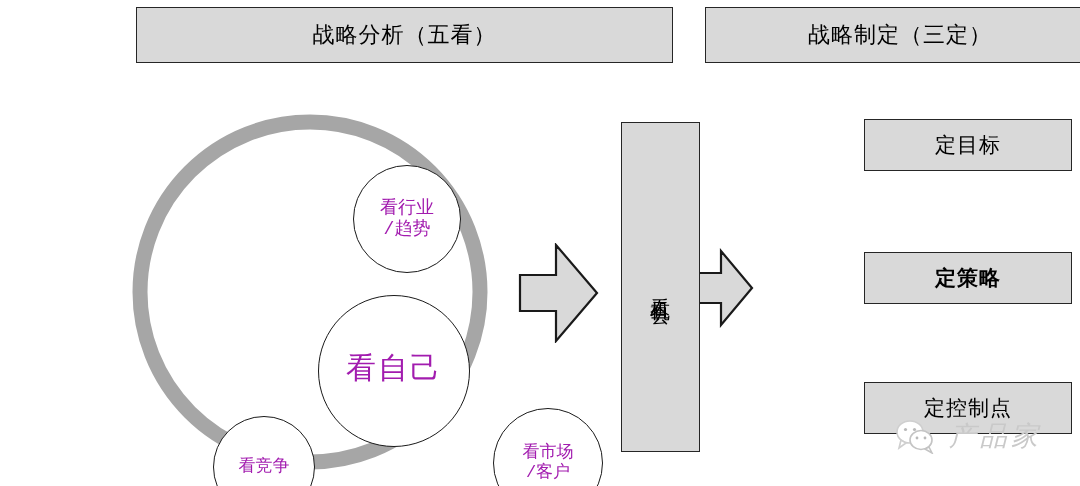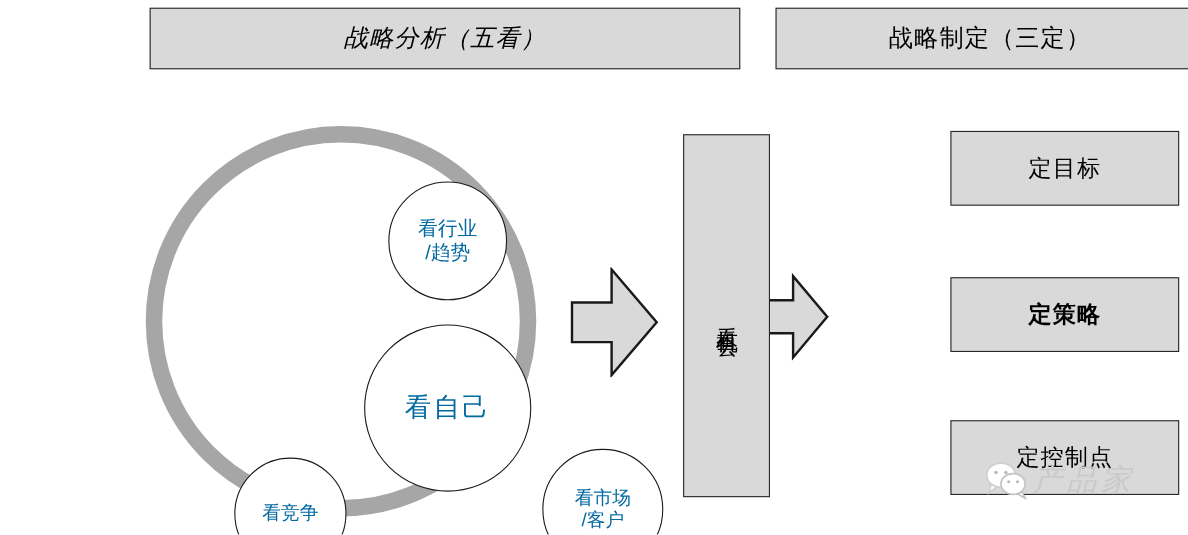--- a/index.html
+++ b/index.html
@@ -27,40 +27,39 @@
     justify-content: center;
     text-align: center;
     color: #000;
     letter-spacing: 1px;
   }
 
   
   #header-analysis {
     left: 136px; top: 7px; width: 537px; height: 56px;
     font-size: 22px;
-    font-style: italic;
   }
   #header-formulation {
     left: 705px; top: 7px; width: 390px; height: 56px;
     font-size: 22px;
   }
 
   
   #opportunity-bar {
     left: 621px; top: 122px; width: 79px; height: 330px;
     font-size: 20px;
     writing-mode: vertical-rl;
     text-orientation: upright;
     letter-spacing: 4px;
     line-height: 1.1;
   }
 
   
   .outcome-box {
-    left: 864px; width: 208px; height: 68px;
+    left: 864px; width: 208px; height: 52px;
     font-size: 21px;
   }
   #outcome-0 { top: 119px; }
   #outcome-1 { top: 252px; font-weight: bold; }
   #outcome-2 { top: 382px; font-family: Liberation Serif, serif; }
 
   
   #ring-group {
     position: absolute;
     left: 100px;
@@ -75,25 +74,26 @@
     border-radius: 50%;
     background: #ffffff;
     border: 1.4px solid #1a1a1a;
     box-sizing: border-box;
     display: flex;
     flex-direction: column;
     align-items: center;
     justify-content: center;
     text-align: center;
     line-height: 1.18;
-    color: #0369a1;
+    color: #a21caf;
+    font-family: Liberation Mono, monospace;
   }
   #node-center {
-    left: 231px; top: 215px; width: 152px; height: 152px;
-    font-size: 24px;
+    left: 218px; top: 215px; width: 152px; height: 152px;
+    font-size: 30px;
     letter-spacing: 2px;
     text-align: right;
   }
   #node-industry {
     left: 253px; top: 85px; width: 108px; height: 108px;
     font-size: 18px;
   }
   #node-competition {
     left: 113px; top: 336px; width: 102px; height: 102px;
     font-size: 17px;
@@ -109,21 +109,21 @@
   #arrow-big { left: 518px; top: 243px; }
   #arrow-small { left: 693px; top: 248px; }
 
   
   #watermark {
     position: absolute;
     left: 893px;
     top: 418px;
     display: flex;
     align-items: center;
-    gap: 0;
+    gap: 10px;
     pointer-events: none;
   }
   #watermark-text {
     font-size: 27px;
     color: #c9c9c9;
     letter-spacing: 4px;
     font-style: italic;
     font-family: "DejaVu Serif", serif;
   }
 </style>

